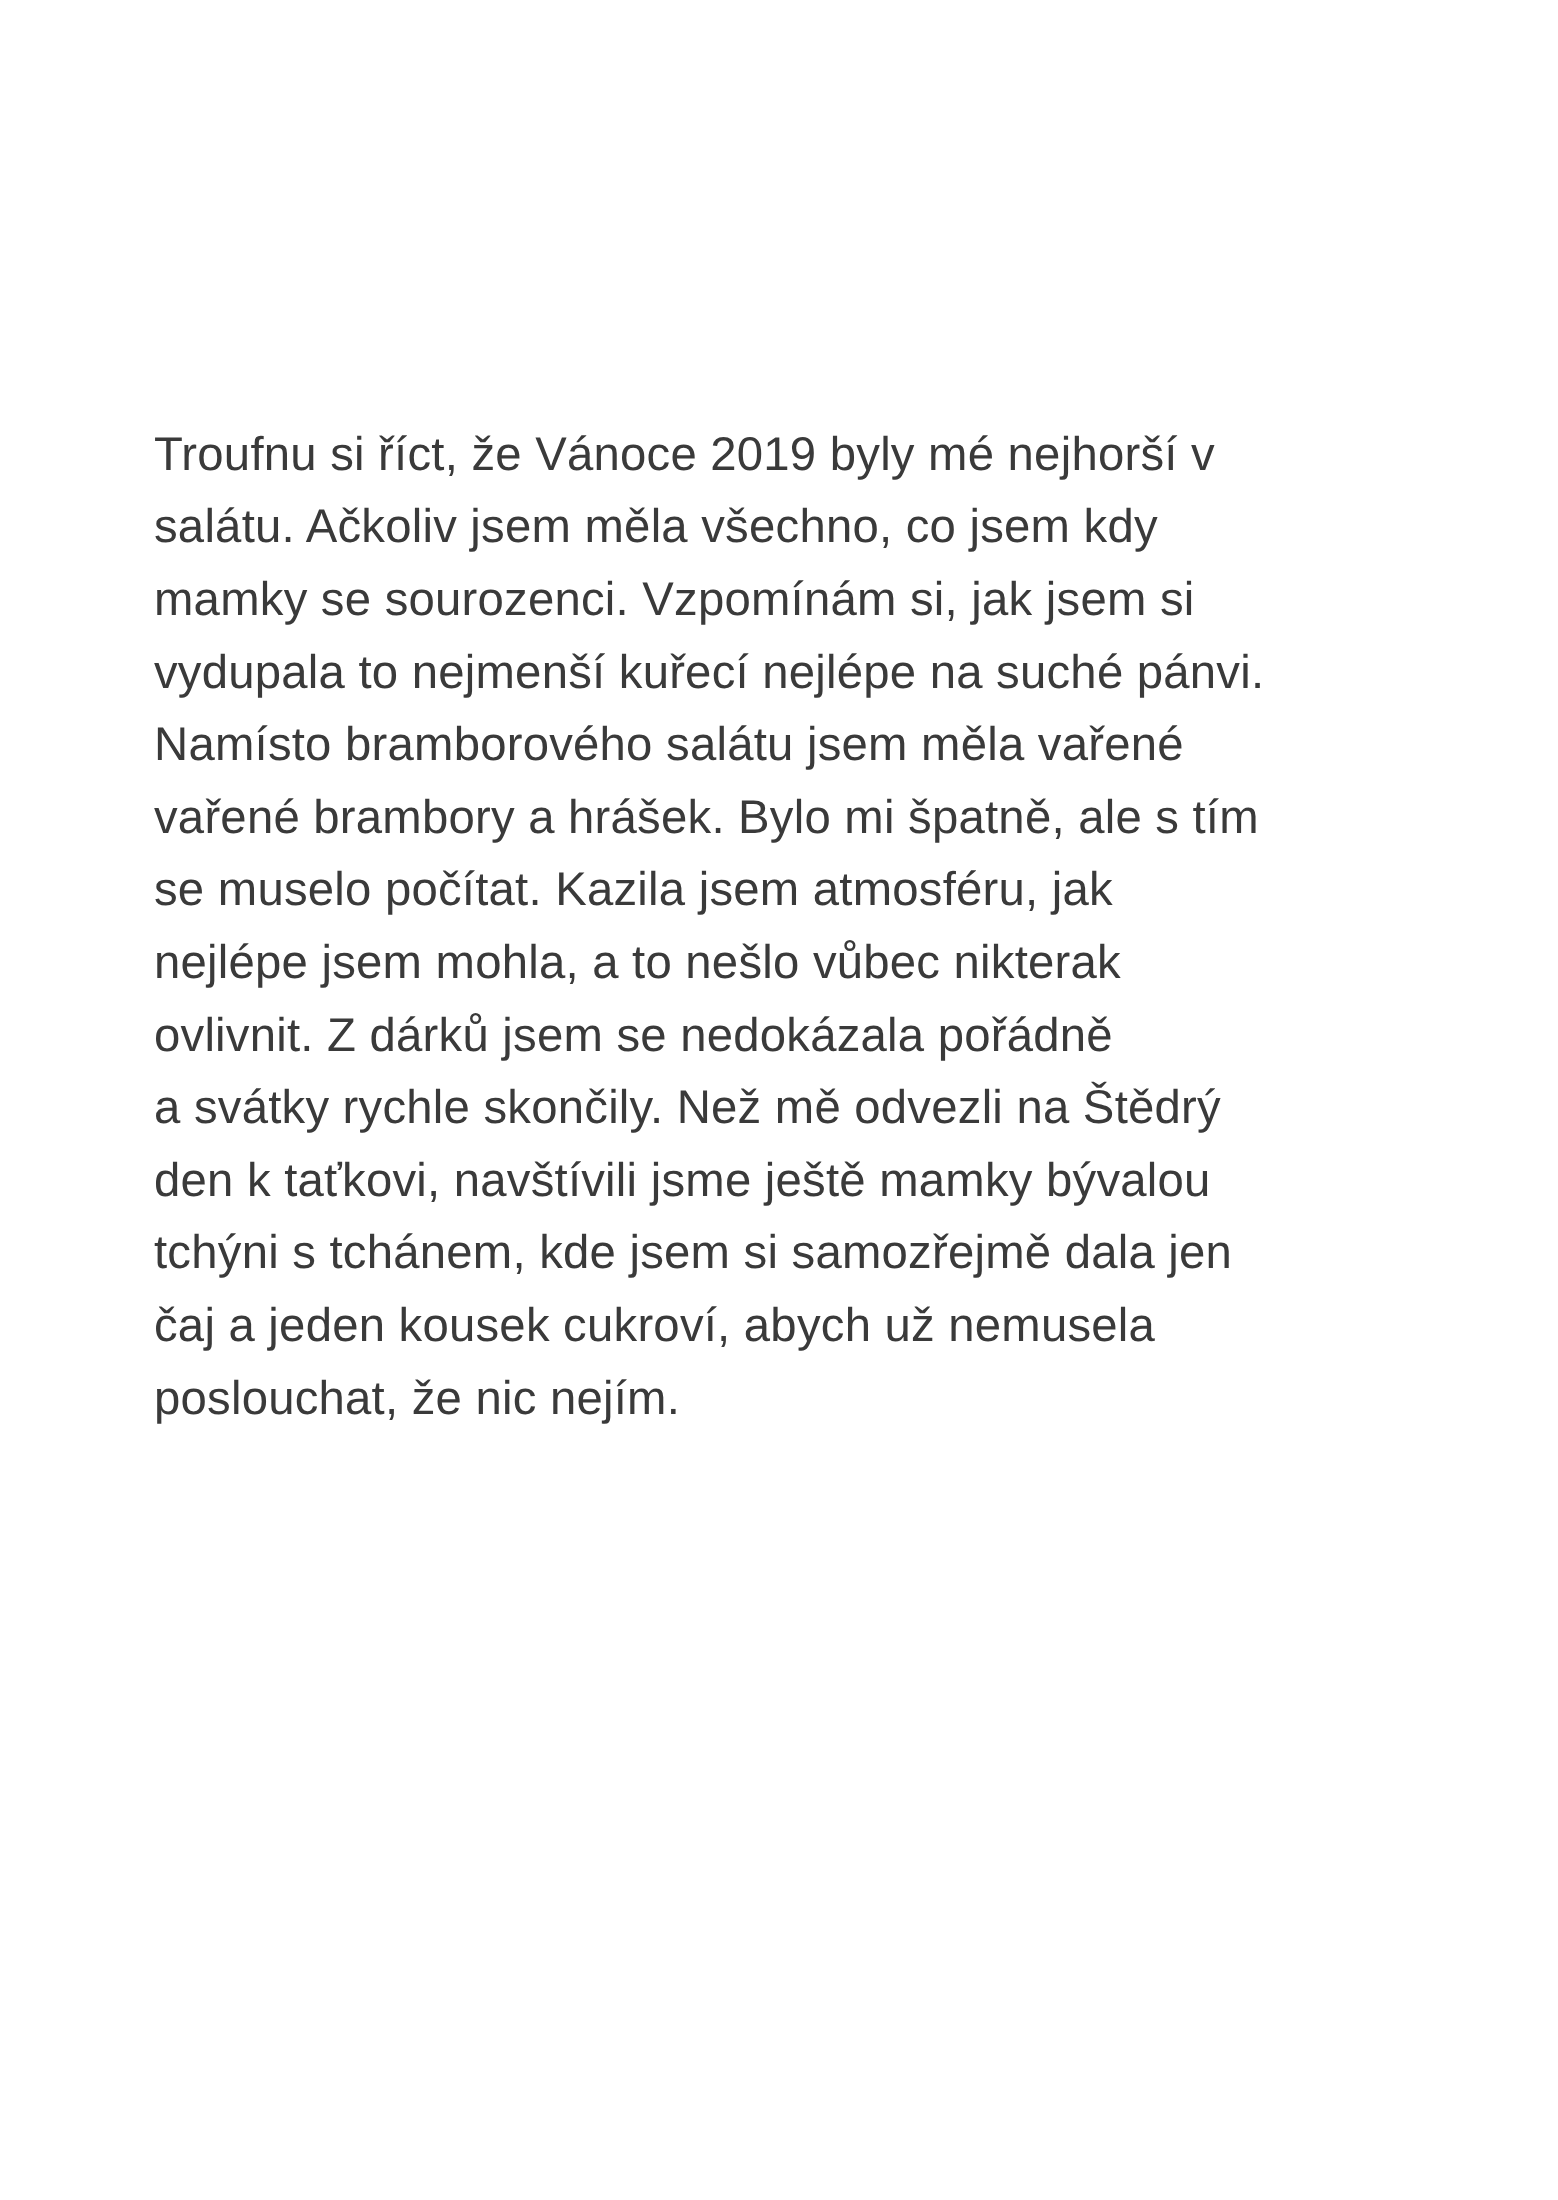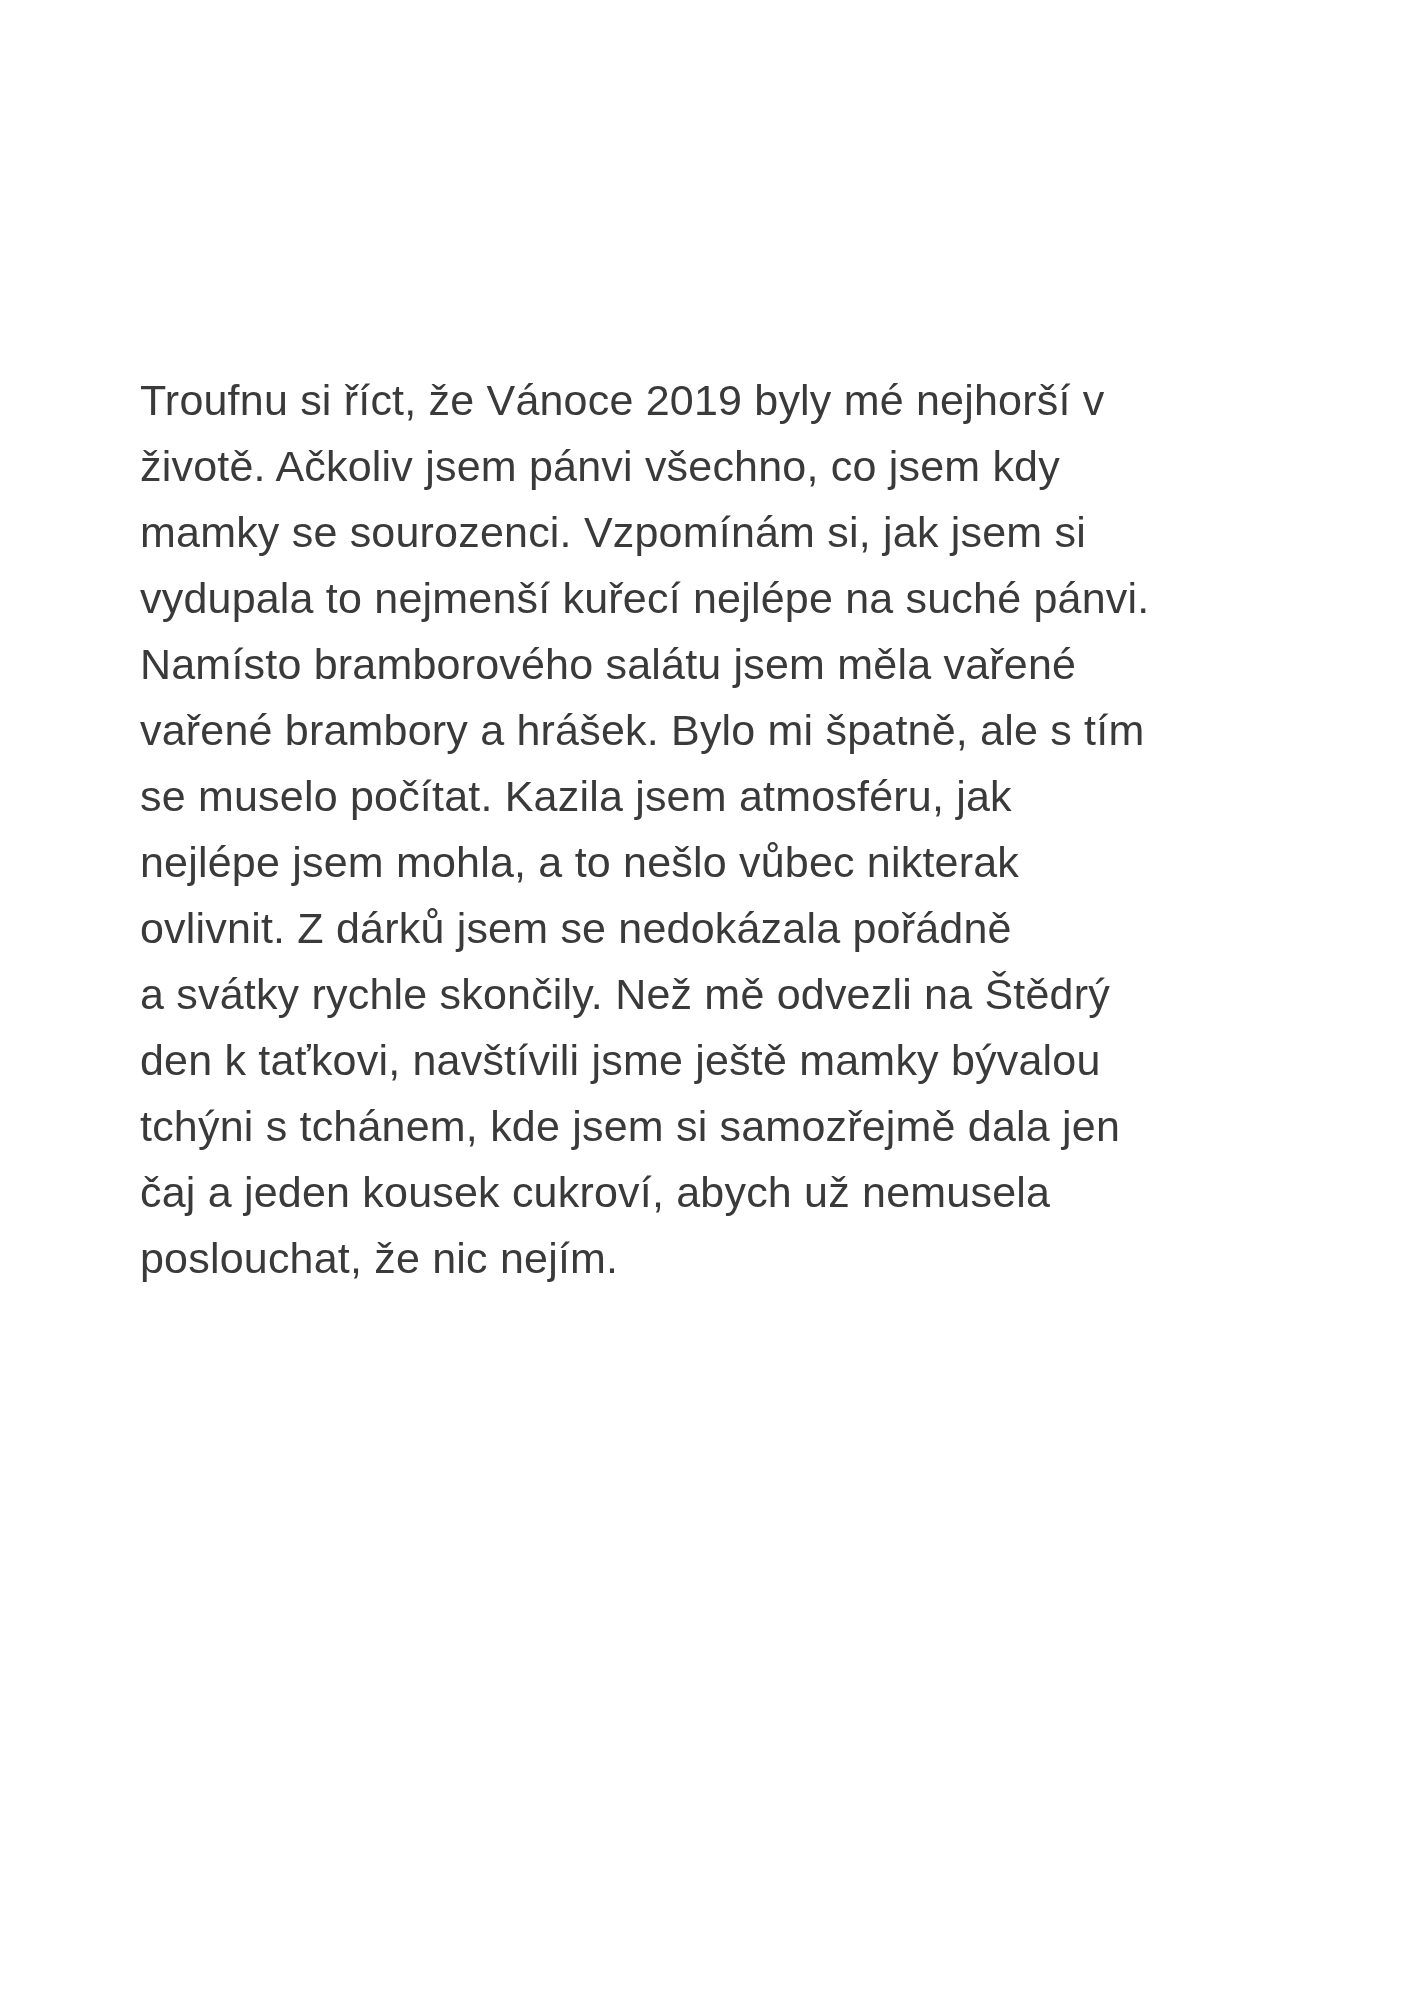--- a/index.html
+++ b/index.html
@@ -10,38 +10,38 @@
   body {
     width: 1416px;
     height: 2000px;
     position: relative;
     overflow: hidden;
     font-family: "Liberation Sans", sans-serif;
   }
   .article {
     position: absolute;
     left: 140px;
-    top: 367px;
+    top: 380px;
     width: 1145px;
   }
   .text-line {
     font-size: 43px;
     line-height: 66px;
     font-weight: 300;
     color: #3a3a3a;
     white-space: nowrap;
     letter-spacing: 0.2px;
   }
 </style>
 </head>
 <body>
 
 <article class="article">
   <div class="text-line">Troufnu si říct, že Vánoce 2019 byly mé nejhorší v</div>
-  <div class="text-line">životě. Ačkoliv jsem pánvi všechno, co jsem kdy</div>
+  <div class="text-line">salátu. Ačkoliv jsem měla všechno, co jsem kdy</div>
   <div class="text-line">mamky se sourozenci. Vzpomínám si, jak jsem si</div>
   <div class="text-line">vydupala to nejmenší kuřecí nejlépe na suché pánvi.</div>
   <div class="text-line">Namísto bramborového salátu jsem měla vařené</div>
   <div class="text-line">vařené brambory a hrášek. Bylo mi špatně, ale s tím</div>
   <div class="text-line">se muselo počítat. Kazila jsem atmosféru, jak</div>
   <div class="text-line">nejlépe jsem mohla, a to nešlo vůbec nikterak</div>
   <div class="text-line">ovlivnit. Z dárků jsem se nedokázala pořádně</div>
   <div class="text-line">a svátky rychle skončily. Než mě odvezli na Štědrý</div>
   <div class="text-line">den k taťkovi, navštívili jsme ještě mamky bývalou</div>
   <div class="text-line">tchýni s tchánem, kde jsem si samozřejmě dala jen</div>

